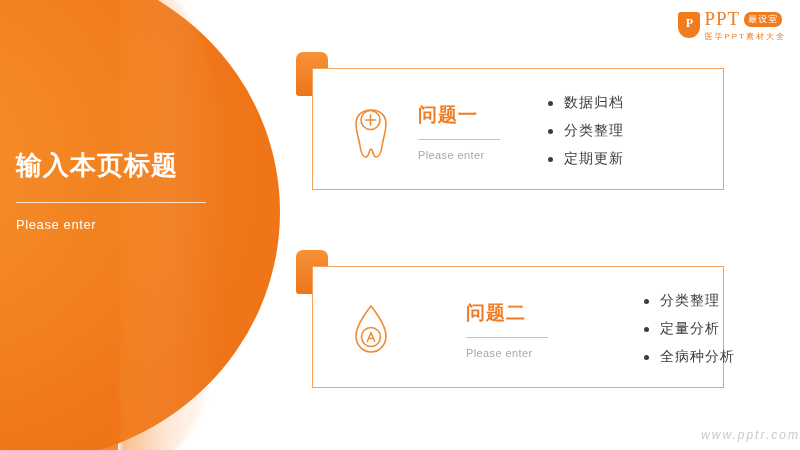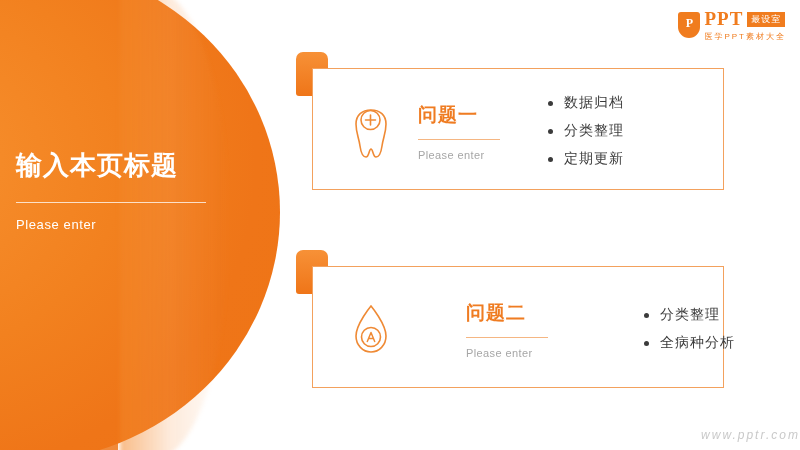--- a/index.html
+++ b/index.html
@@ -107,31 +107,31 @@
     display: flex;
     flex-direction: column;
     justify-content: center;
   }
   .logo-row {
     display: flex;
     align-items: center;
   }
   .logo-ppt {
     font-size: 19px;
-    font-weight: bold;
+    font-weight: normal;
     color: #f07c1e;
     letter-spacing: 1px;
     font-family: "Liberation Serif", serif;
   }
   .logo-badge {
     background: #f07c1e;
     color: #ffffff;
     font-size: 9px;
     padding: 1px 4px;
-    border-radius: 0;
+    border-radius: 7px;
     margin-left: 4px;
     letter-spacing: 1px;
   }
   .logo-tag {
     font-size: 8px;
     color: #f07c1e;
     letter-spacing: 2px;
     margin-top: 1px;
   }
 
@@ -303,20 +303,24 @@
       <div class="heading-rule"></div>
       <div class="heading-sub">Please enter</div>
     </div>
     <div class="bullets">
       <div class="bullet">
         <span class="dot"></span>
         <span class="bullet-text">分类整理</span>
       </div>
       <div class="bullet">
         <span class="dot"></span>
+        <span class="bullet-text">定量分析</span>
+      </div>
+      <div class="bullet">
+        <span class="dot"></span>
         <span class="bullet-text">全病种分析</span>
       </div>
     </div>
   </div>
 
   <div class="footer">www.pptr.com</div>
 
 </div>
 
 </body></html>

